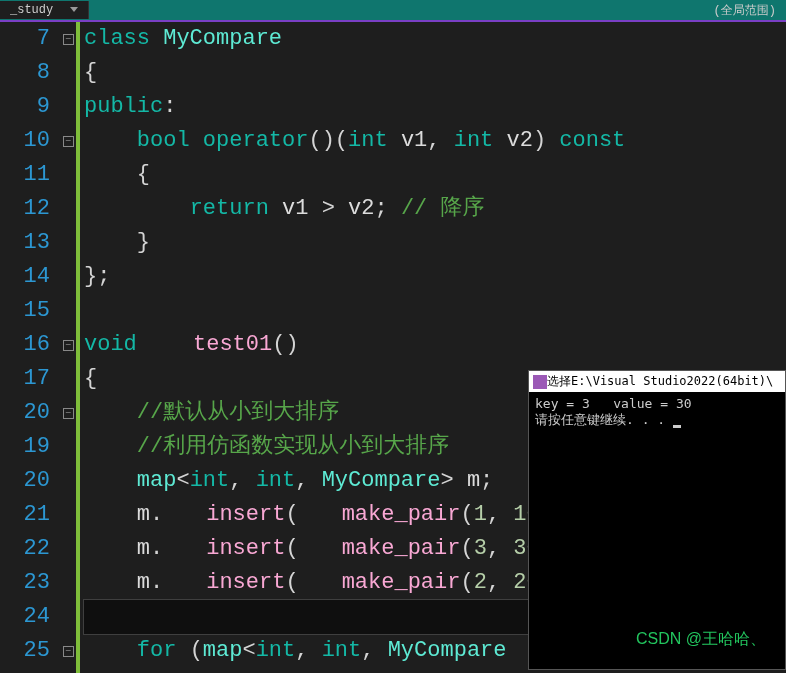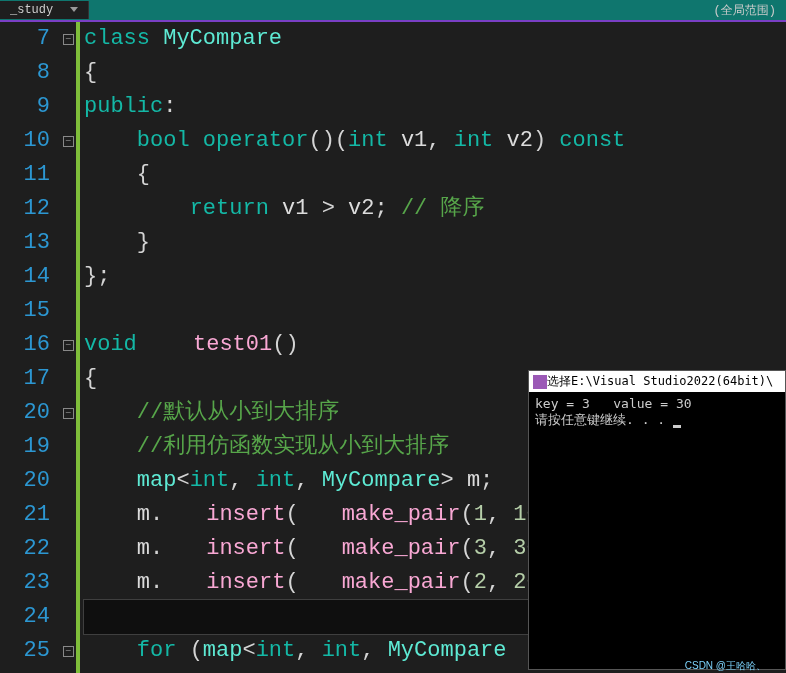--- a/index.html
+++ b/index.html
@@ -130,23 +130,23 @@
 }
 .blink-cursor {
   display: inline-block;
   width: 8px; height: 3px;
   background: #ccc;
   vertical-align: bottom;
 }
 .watermark {
   position: absolute;
   right: 20px;
-  bottom: 0;
-  color: #7dd3fc;
-  font-size: 10px;
+  bottom: 23px;
+  color: #22c55e;
+  font-size: 16px;
   font-family: sans-serif;
 }
 </style>
 </head>
 <body>
 
 <div class="top-bar">
   <div class="tab">
     <span>_study</span>
     <span class="dropdown-arrow"></span>

